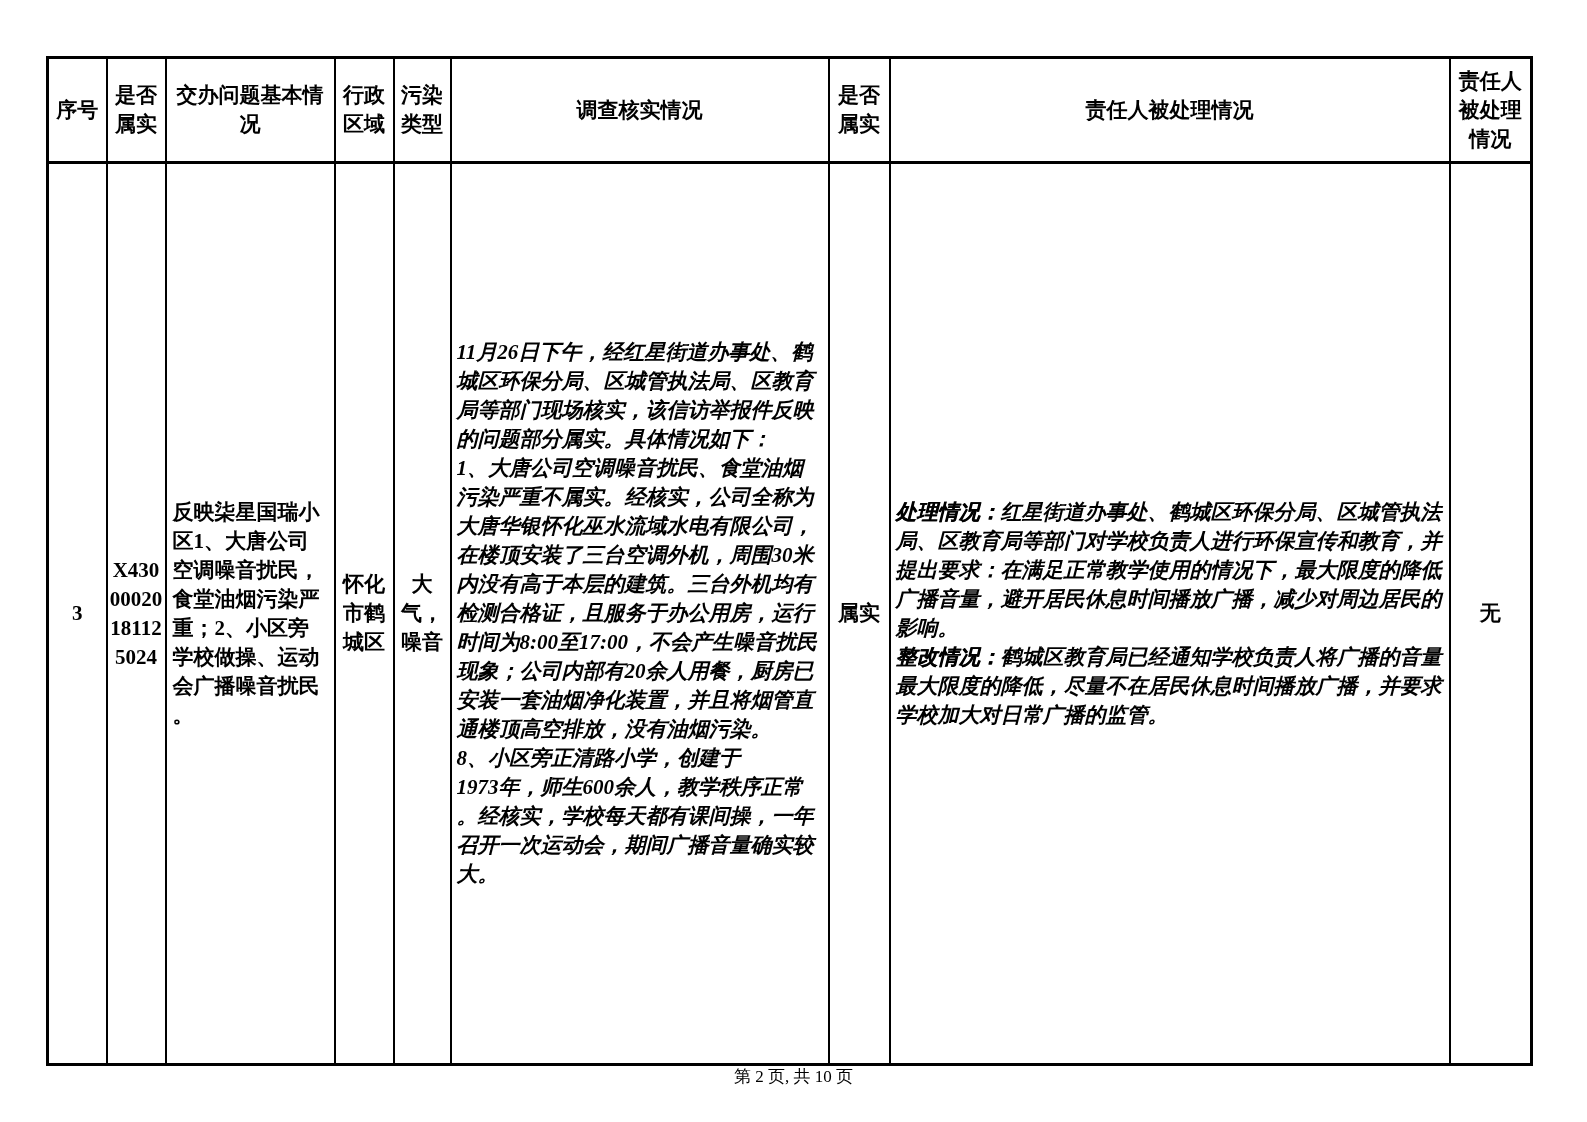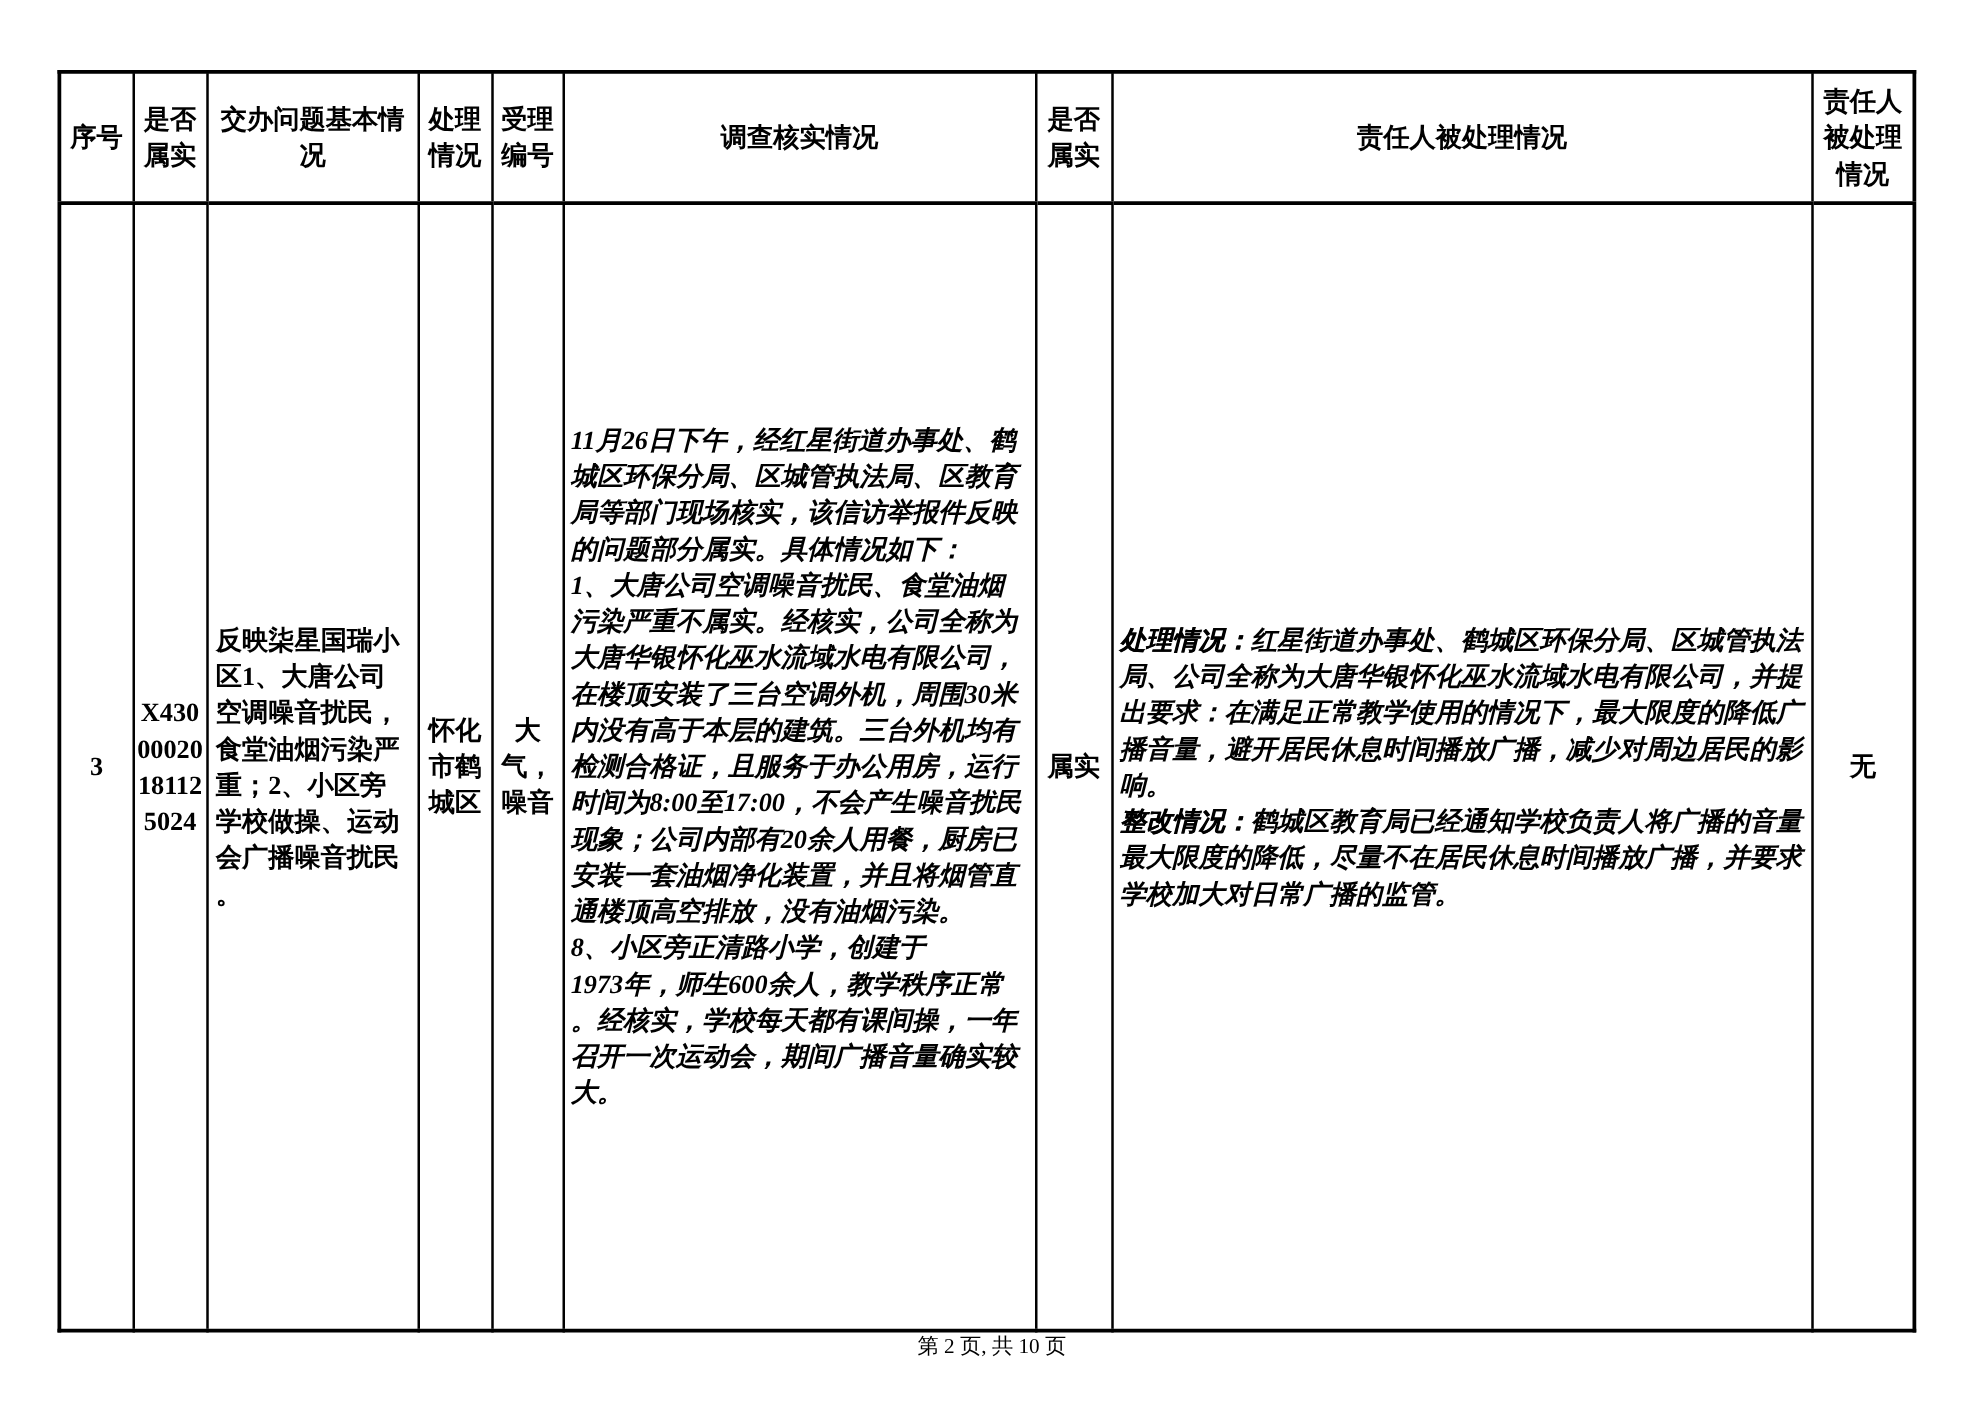--- a/index.html
+++ b/index.html
@@ -56,22 +56,22 @@
       <col style="width:378px">
       <col style="width:61px">
       <col style="width:560px">
       <col style="width:82px">
     </colgroup>
     <thead>
       <tr>
         <th>序号</th>
         <th>是否属实</th>
         <th>交办问题基本情况</th>
-        <th>处理情况</th>
-        <th>受理编号</th>
+        <th>行政区域</th>
+        <th>污染类型</th>
         <th>调查核实情况</th>
         <th>是否属实</th>
         <th>责任人被处理情况</th>
         <th>责任人被处理情况</th>
       </tr>
     </thead>
     <tbody>
       <tr>
         <td class="c">3</td>
         <td class="c brk">X43000020181125024</td>
@@ -79,21 +79,21 @@
         <td class="c">怀化市鹤城区</td>
         <td class="c">大气，噪音</td>
         <td class="lft long">
           <p>11月26日下午，经红星街道办事处、鹤城区环保分局、区城管执法局、区教育局等部门现场核实，该信访举报件反映的问题部分属实。具体情况如下：</p>
           <p>1、大唐公司空调噪音扰民、食堂油烟污染严重不属实。经核实，公司全称为大唐华银怀化巫水流域水电有限公司，在楼顶安装了三台空调外机，周围30米内没有高于本层的建筑。三台外机均有检测合格证，且服务于办公用房，运行时间为8:00至17:00，不会产生噪音扰民现象；公司内部有20余人用餐，厨房已安装一套油烟净化装置，并且将烟管直通楼顶高空排放，没有油烟污染。</p>
           <p>8、小区旁正清路小学，创建于</p>
           <p>1973年，师生600余人，教学秩序正常。经核实，学校每天都有课间操，一年召开一次运动会，期间广播音量确实较大。</p>
         </td>
         <td class="c">属实</td>
         <td class="lft long">
-          <p><span class="lbl">处理情况：</span><span>红星街道办事处、鹤城区环保分局、区城管执法局、公司全称为大唐华银怀化巫水流域水电有限公司，并提出要求：在满足正常教学使用的情况下，最大限度的降低广播音量，避开居民休息时间播放广播，减少对周边居民的影响。</span></p>
+          <p><span class="lbl">处理情况：</span><span>红星街道办事处、鹤城区环保分局、区城管执法局、区教育局等部门对学校负责人进行环保宣传和教育，并提出要求：在满足正常教学使用的情况下，最大限度的降低广播音量，避开居民休息时间播放广播，减少对周边居民的影响。</span></p>
           <p><span class="lbl">整改情况：</span><span>鹤城区教育局已经通知学校负责人将广播的音量最大限度的降低，尽量不在居民休息时间播放广播，并要求学校加大对日常广播的监管。</span></p>
         </td>
         <td class="c">无</td>
       </tr>
     </tbody>
   </table>
 
   <div class="footer">第 2 页, 共 10 页</div>
 
 </div>

